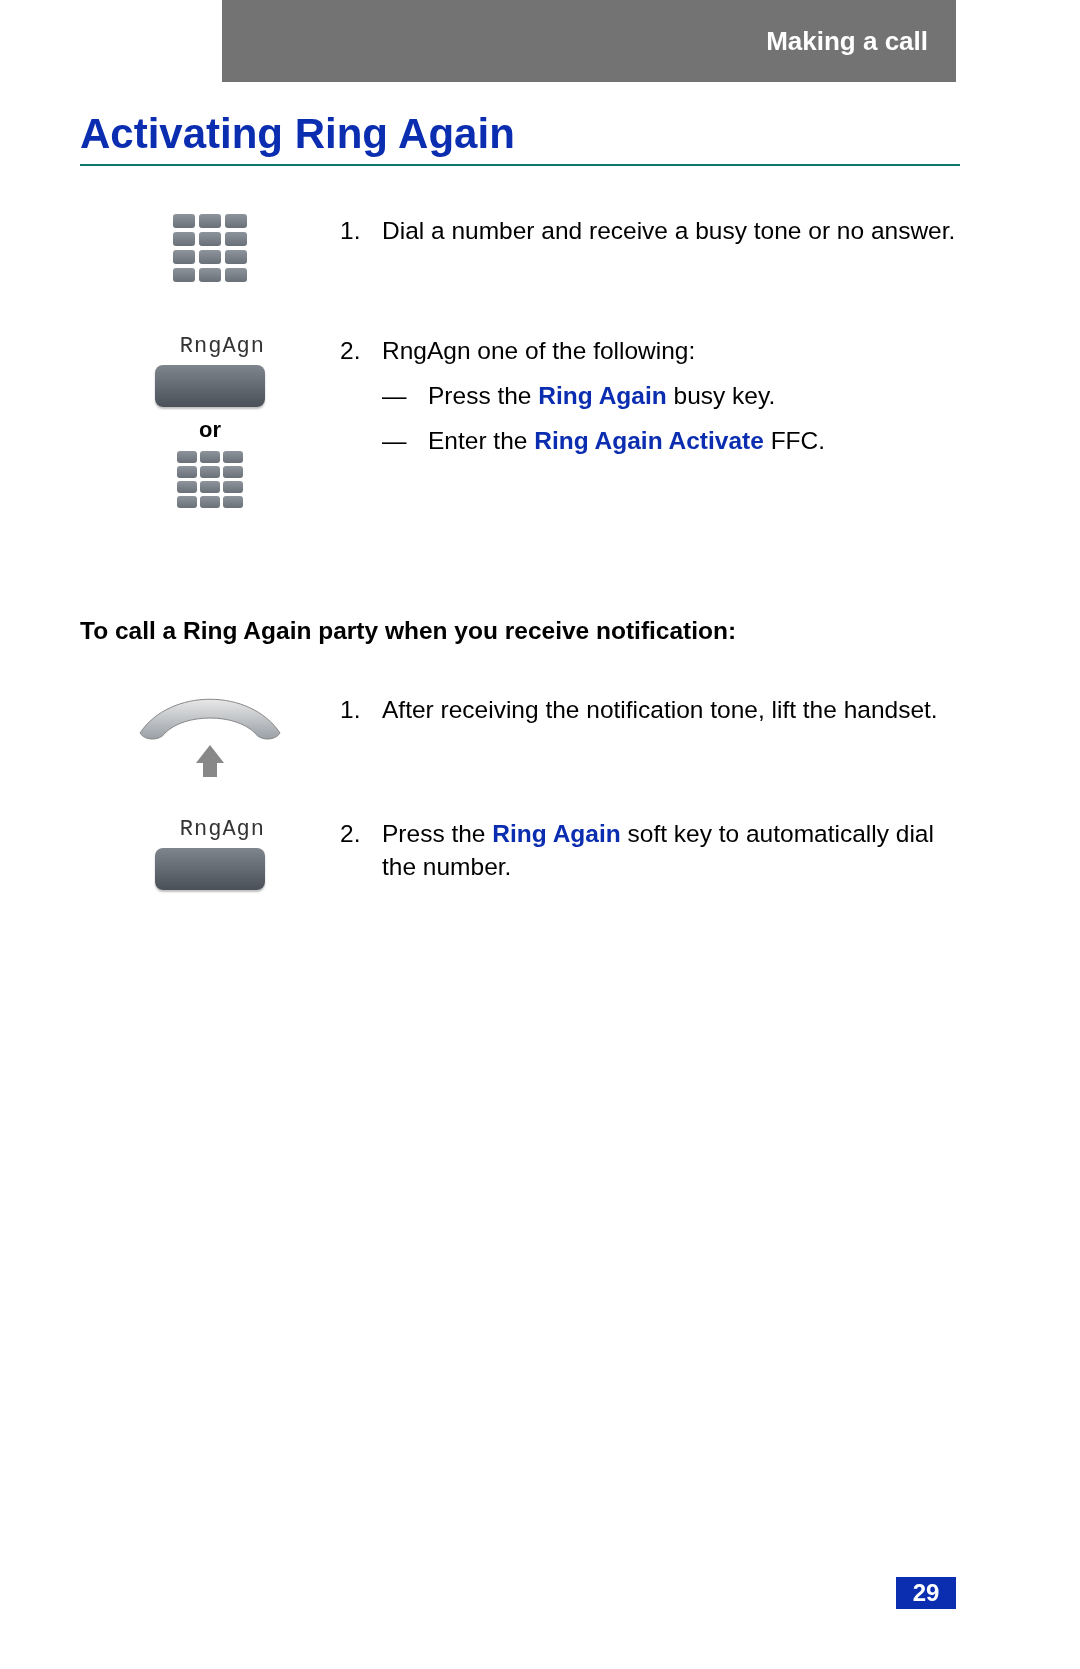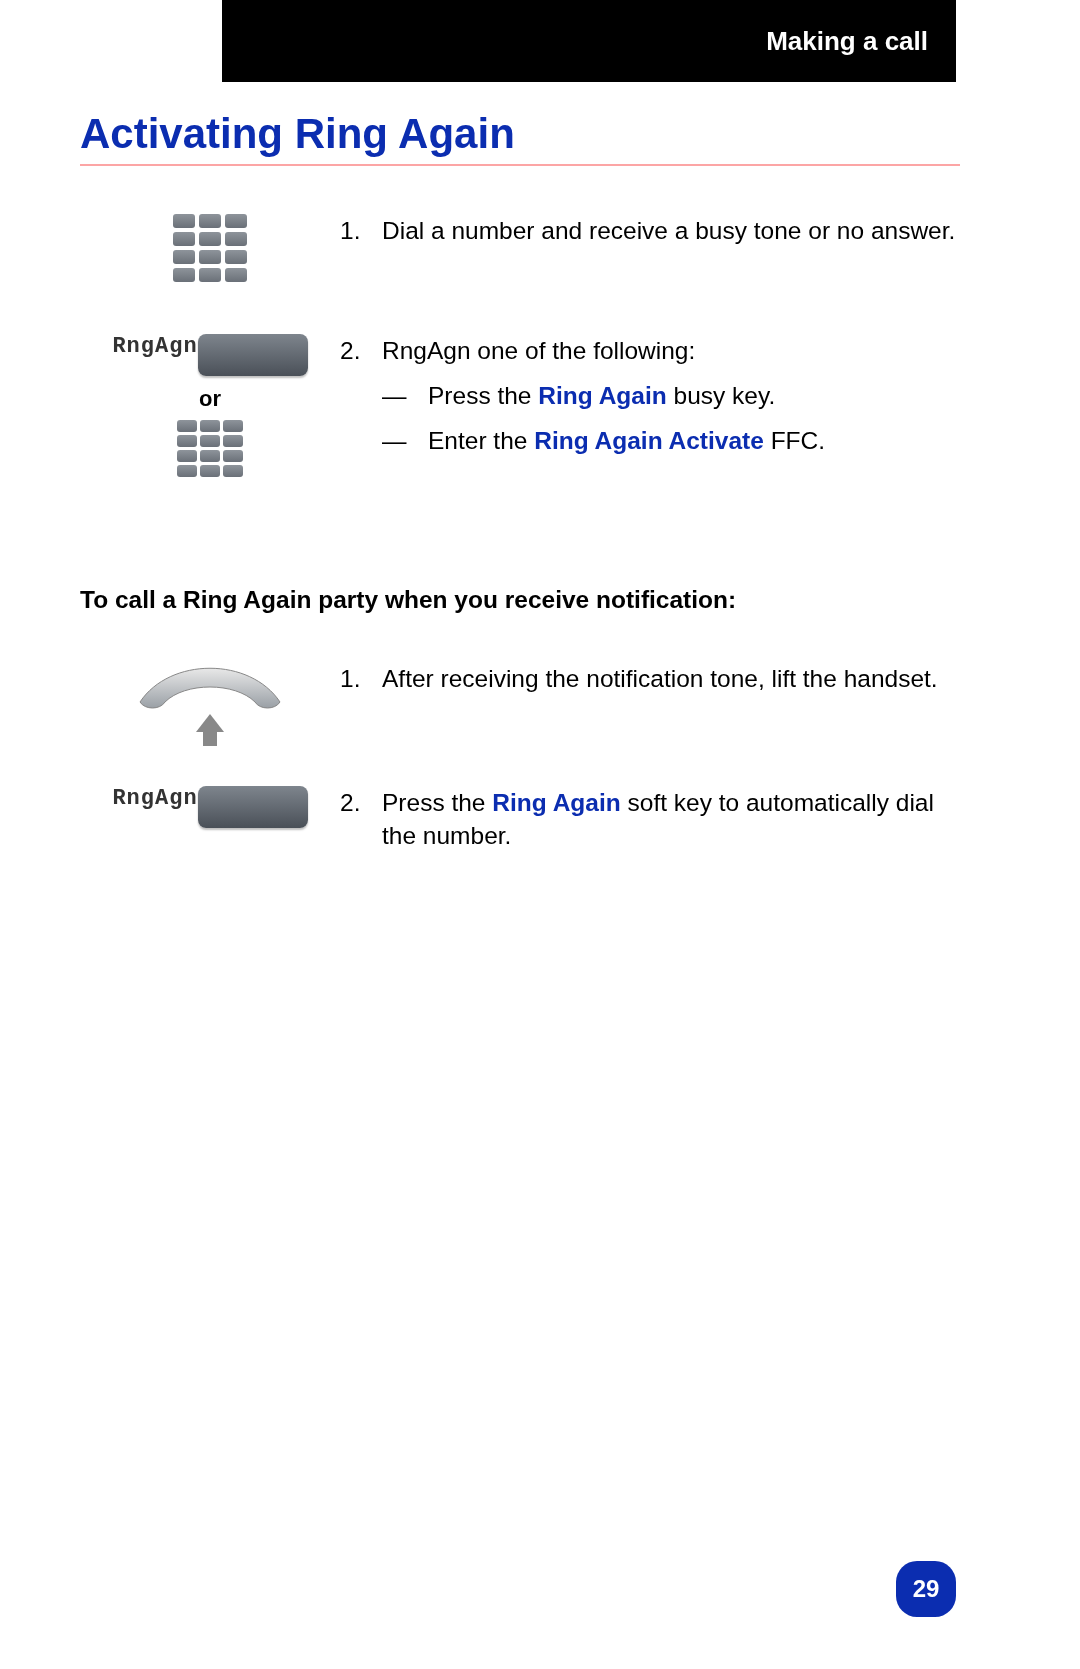--- a/index.html
+++ b/index.html
@@ -11,21 +11,21 @@
     height: 1669px;
     position: relative;
     overflow: hidden;
   }
   .header-tab {
     position: absolute;
     top: 0;
     left: 222px;
     width: 734px;
     height: 82px;
-    background: #000000;
+    background: #737373;
     color: #fff;
     font-weight: bold;
     font-size: 26px;
     display: flex;
     align-items: center;
     justify-content: flex-end;
     padding-right: 28px;
     box-sizing: border-box;
   }
   .content {
@@ -33,21 +33,21 @@
     top: 110px;
     left: 80px;
     width: 880px;
   }
   h1.title {
     color: #0b2db0;
     font-size: 42px;
     font-weight: bold;
     margin: 0 0 6px 0;
     padding-bottom: 6px;
-    border-bottom: 2px solid #fca5a5;
+    border-bottom: 2px solid #0f766e;
   }
   p.intro {
     font-size: 24.5px;
     line-height: 1.35;
     margin: 28px 0 0 0;
     color: #000;
   }
   .subhead {
     font-weight: bold;
     font-size: 24.5px;
@@ -96,21 +96,21 @@
     background: linear-gradient(#8e949b, #6a7078);
     border-radius: 3px;
   }
   .keypad.small {
     grid-template-columns: repeat(3, 20px);
     grid-template-rows: repeat(4, 12px);
     gap: 3px;
   }
 
   
-  .softkey-wrap { display:flex; flex-direction:row; align-items:flex-start;font-weight:bold; }
+  .softkey-wrap { display:flex; flex-direction:column; align-items:flex-end; }
   .lcd-label {
     font-family: "Courier New", monospace;
     font-size: 22px;
     letter-spacing: 1px;
     color: #333;
     margin-bottom: 6px;
   }
   .softkey {
     width: 110px;
     height: 42px;
@@ -132,31 +132,30 @@
   }
   .arrow-stem {
     width: 14px;
     height: 14px;
     background: #888;
   }
 
   .page-num-box {
     position: absolute;
     right: 124px;
-    bottom: 52px;
+    bottom: 60px;
     width: 60px;
-    height: 56px;
+    height: 32px;
     background: #0b2db0;
     color: #fff;
     font-weight: bold;
     font-size: 24px;
     display: flex;
     align-items: center;
     justify-content: center;
-    border-radius: 21px;
   }
 </style>
 </head>
 <body>
 
 <div class="header-tab">
   <span>Making a call</span>
 </div>
 
 <div class="content">

